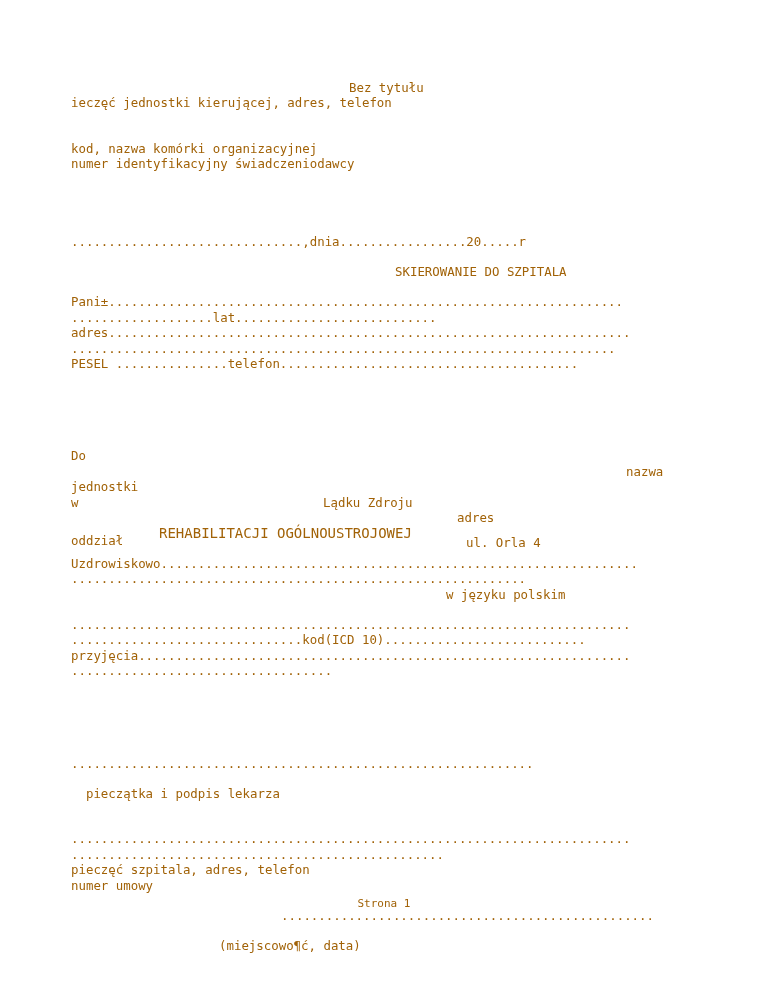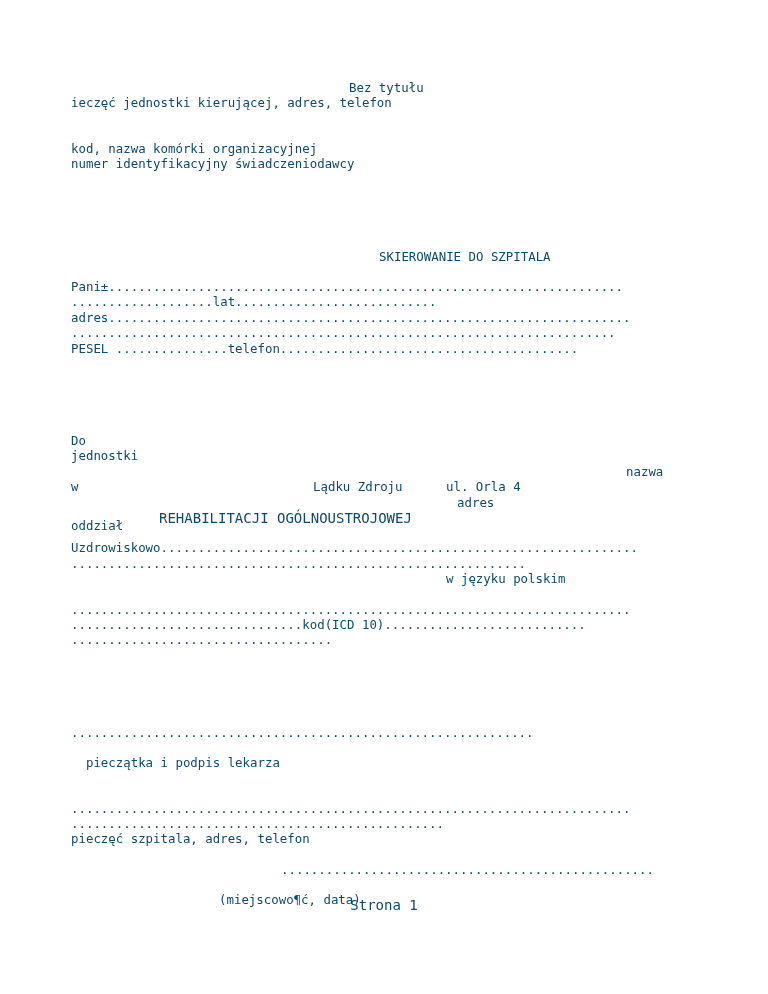--- a/index.html
+++ b/index.html
@@ -6,21 +6,21 @@
     margin: 0;
     padding: 0;
     background: #ffffff;
   }
   .page {
     position: relative;
     width: 768px;
     height: 994px;
     background: #ffffff;
     font-family: "DejaVu Sans Mono", monospace;
-    color: #0c4a6e;
+    color: #a16207;
     overflow: hidden;
   }
   .doc {
     position: absolute;
     left: 71px;
     top: 80px;
     width: 626px;
   }
   .line {
     font-size: 12.4px;
@@ -37,21 +37,21 @@
   }
   .head-row { position: relative; height: 15.4px; }
   .abs { position: absolute; top: 0; white-space: pre; }
   .small { font-size: 14px; }
   .footer {
     position: absolute;
     left: 0;
     right: 0;
     top: 897px;
     text-align: center;
-    font-size: 14px;
+    font-size: 11px;
     font-family: "DejaVu Sans Mono", monospace;
   }
 </style>
 </head>
 <body>
 
 <div class="page">
 
   <div class="doc">
 
@@ -60,52 +60,53 @@
     </div>
 
     <div class="line">ieczęć jednostki kierującej, adres, telefon</div>
     <div class="line"></div>
     <div class="gap-md"></div>
     <div class="line">kod, nazwa komórki organizacyjnej</div>
     <div class="line">numer identyfikacyjny świadczeniodawcy</div>
 
     <div class="gap-xl"></div>
 
+    <div class="line">...............................,dnia.................20.....r</div>
 
     <div class="gap-sm"></div>
 
     <div class="head-row">
-      <span class="abs line" style="left:308px;">SKIEROWANIE DO SZPITALA</span>
+      <span class="abs line" style="left:324px;">SKIEROWANIE DO SZPITALA</span>
     </div>
 
     <div class="gap-sm"></div>
 
     <div class="line">Pani±.....................................................................</div>
     <div class="line">...................lat...........................</div>
     <div class="line"></div>
     <div class="line">adres......................................................................</div>
     <div class="line">.........................................................................</div>
     <div class="line">PESEL ...............telefon........................................</div>
 
     <div class="gap-xl"></div>
     <div class="gap-sm"></div>
 
     <div class="head-row">
       <span class="abs line" style="left:0px;">Do</span>
     </div>
     <div class="head-row">
+      <span class="abs line" style="left:555px;">nazwa</span>
+    </div>
+    <div class="head-row">
       <span class="abs line" style="left:0px;">jednostki</span>
     </div>
     <div class="head-row">
-      <span class="abs line" style="left:555px;">nazwa</span>
-    </div>
-    <div class="head-row">
       <span class="abs line" style="left:0px;">w</span>
-      <span class="abs line" style="left:242px;">Lądku Zdroju</span>
-      <span class="abs line" style="left:375px;">ul. Orla 4</span>
+      <span class="abs line" style="left:252px;">Lądku Zdroju</span>
+      <span class="abs line" style="left:395px;margin-top:40px;">ul. Orla 4</span>
     </div>
     <div class="head-row">
       <span class="abs line" style="left:375px;margin-left:11px;">adres</span>
     </div>
     <div class="head-row">
       <span class="abs line" style="left:0px;margin-top:8px;">oddział</span>
       <span class="abs line small" style="left:88px; top:1px;">REHABILITACJI OGÓLNOUSTROJOWEJ</span>
     </div>
 
     <div class="gap-sm"></div>
@@ -113,34 +114,36 @@
     <div class="line">Uzdrowiskowo................................................................</div>
     <div class="line">.............................................................</div>
     <div class="head-row">
       <span class="abs line" style="left:375px;">w języku polskim</span>
     </div>
 
     <div class="gap-sm"></div>
 
     <div class="line">...........................................................................</div>
     <div class="line">...............................kod(ICD 10)...........................</div>
+    <div class="line">przyjęcia..................................................................</div>
     <div class="line">...................................</div>
 
     <div class="gap-xl"></div>
     <div class="gap-sm"></div>
 
     <div class="line">..............................................................</div>
     <div class="gap-sm"></div>
     <div class="line">  pieczątka i podpis lekarza</div>
 
     <div class="gap-md"></div>
 
     <div class="line">...........................................................................</div>
     <div class="line">..................................................</div>
     <div class="line">pieczęć szpitala, adres, telefon</div>
+    <div class="line">numer umowy</div>
 
     <div class="gap-sm"></div>
 
     <div class="head-row">
       <span class="abs line" style="left:210px;">..................................................</span>
     </div>
     <div class="gap-sm"></div>
     <div class="head-row">
       <span class="abs line" style="left:148px;">(miejscowo¶ć, data)</span>
     </div>

